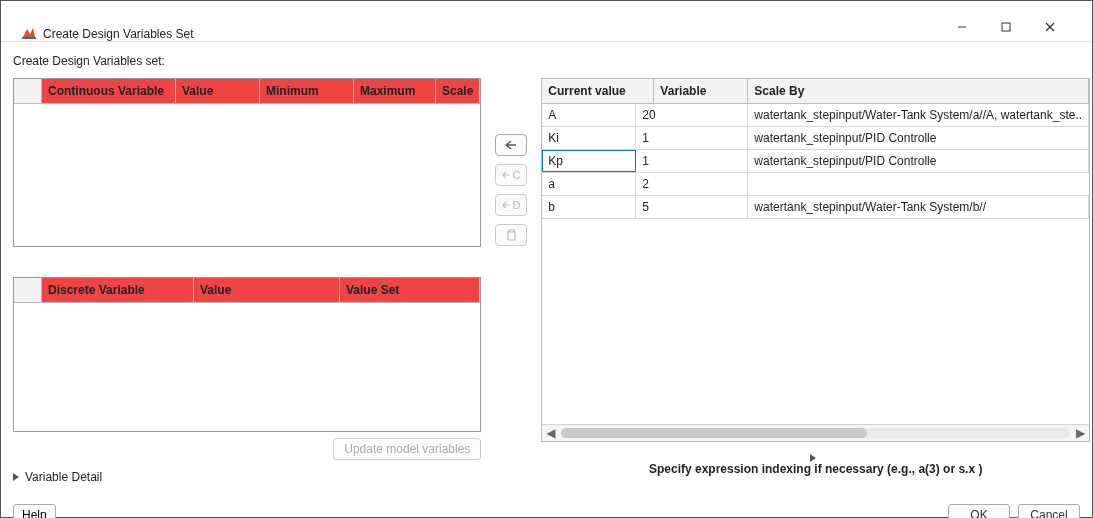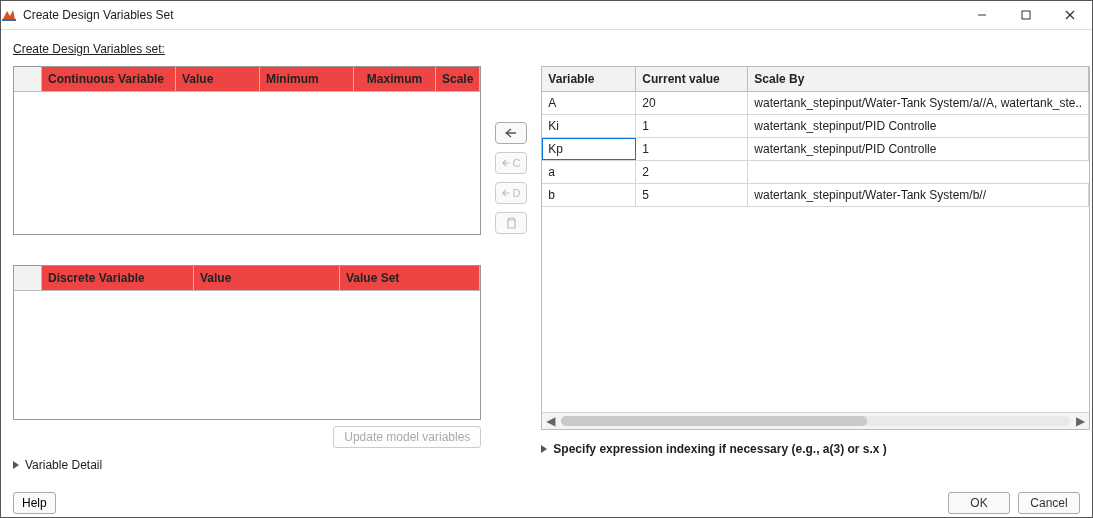--- a/index.html
+++ b/index.html
@@ -1,39 +1,39 @@
 <!DOCTYPE html>
 <html><head>
 <meta charset="utf-8">
 <style>
   * { box-sizing: border-box; font-family: Arial, Helvetica, sans-serif; }
   html, body { margin: 0; padding: 0; width: 1093px; height: 518px; background: #fff; color: #222; font-size: 12px; overflow: hidden; }
   .window { width: 1093px; height: 518px; border: 1px solid #555; display: flex; flex-direction: column; }
-  .titlebar { height: 30px; display: flex; align-items: center; padding: 0 0; border-bottom: 1px solid #ddd; }
+  .titlebar { height: 30px; display: flex; align-items: flex-end; padding: 0 20px; border-bottom: 1px solid #ddd; margin-top: 12px; }
   .titlebar-icon { width: 16px; height: 16px; margin-right: 6px; display: inline-flex; }
   .titlebar-title { flex: 1; font-size: 12px; }
   .winbtn { width: 44px; height: 28px; display: inline-flex; align-items: center; justify-content: center; color: #333; }
   .winbtn svg { width: 10px; height: 10px; }
   .content { flex: 1; padding: 12px 12px 10px 12px; display: flex; flex-direction: column; }
   .name-row { display: flex; align-items: center; margin-bottom: 10px; }
-  .name-label { margin-right: 10px; text-decoration: underline; }
+  .name-label { margin-right: 10px; }
   .name-input { width: 240px; height: 22px; border: 1px solid #888; padding: 0 6px; font-size: 12px; }
   .main { flex: 1; display: flex; gap: 14px; align-items: stretch; }
   .left-col { width: 490px; display: flex; flex-direction: column; }
   .mid-col { width: 40px; display: flex; flex-direction: column; align-items: center; padding-top: 56px; gap: 8px; }
   .right-col { flex: 1; display: flex; flex-direction: column; }
   .tbl { border: 1px solid #999; background: #fff; }
   .tbl-head { display: flex; background: #ef4444; }
   .tbl-head .th { border-right: 1px solid #bbb; border-bottom: 1px solid #bbb; padding: 5px 6px; font-weight: bold; font-size: 12px; }
   .tbl-head .handle { width: 28px; border-right: 1px solid #bbb; border-bottom: 1px solid #bbb; background: #f2f2f2; }
   .tbl-body { background: #fff; }
   .cont-tbl { margin-bottom: 30px; }
   .cont-body { height: 142px; }
   .disc-body { height: 128px; }
-  .cont-col1 { width: 134px; } .cont-col2 { width: 84px; } .cont-col3 { width: 94px; } .cont-col4 { width: 82px; text-align: center; } .cont-col5 { flex: 1; }
+  .cont-col1 { width: 134px; } .cont-col2 { width: 84px; } .cont-col3 { width: 94px; } .cont-col4 { width: 82px; } .cont-col5 { flex: 1; }
   .disc-col1 { width: 152px; } .disc-col2 { width: 146px; } .disc-col3 { flex: 1; }
   .update-row { display: flex; justify-content: flex-end; margin-top: 6px; }
   .btn { height: 22px; padding: 0 10px; border: 1px solid #aaa; border-radius: 3px; background: #fafafa; color: #333; font-size: 12px; display: inline-flex; align-items: center; }
   .btn[disabled] { color: #aaa; background: #fdfdfd; border-color: #ccc; }
   .expand-row { display: flex; align-items: center; margin-top: 10px; cursor: default; }
   .tri { display: inline-block; width: 0; height: 0; border-top: 4px solid transparent; border-bottom: 4px solid transparent; border-left: 6px solid #555; margin-right: 6px; }
   .mid-btn { width: 32px; height: 22px; border: 1px solid #aaa; border-radius: 4px; background: #fafafa; display: flex; align-items: center; justify-content: center; gap: 2px; color: #444; }
   .mid-btn[disabled] { color: #bbb; border-color: #ccc; }
   .mid-btn .lab { font-size: 11px; }
   .src-tbl { border: 1px solid #bbb; }
@@ -42,21 +42,21 @@
   .src-body { height: 320px; overflow: hidden; position: relative; }
   .src-row { display: flex; border-bottom: 1px solid #d5d5d5; }
   .src-row .td { border-right: 1px solid #d5d5d5; padding: 3px 6px; font-size: 12px; height: 22px; display: flex; align-items: center; white-space: nowrap; overflow: hidden; text-overflow: ellipsis; }
   .src-c1 { width: 94px; } .src-c2 { width: 112px; } .src-c3 { flex: 1; }
   .src-row.selected .td { background: #fff; }
   .src-row.selected .td.src-c1 { outline: 1.5px solid #0a74da; outline-offset: -1.5px; }
   .scroll-strip { display: flex; align-items: center; height: 17px; border-top: 1px solid #d5d5d5; background: #f4f4f4; }
   .scroll-strip .arrow { width: 17px; height: 17px; display: flex; align-items: center; justify-content: center; color: #666; }
   .scroll-strip .track { flex: 1; height: 10px; background: #e9e9e9; border-radius: 5px; margin: 0 2px; position: relative; }
   .scroll-strip .thumb { position: absolute; left: 0; width: 60%; top: 0; bottom: 0; background: #c9c9c9; border-radius: 5px; }
-  .expand-row.bold { font-weight: bold; }
+  .expand-row.bold { font-weight: bold; flex-direction: column; }
   .footer { display: flex; align-items: center; padding: 10px 12px 8px 12px; }
   .footer .spacer { flex: 1; }
   .footer .btn { min-width: 62px; justify-content: center; margin-left: 8px; }
   .help-btn { height: 22px; padding: 0 8px; border: 1px solid #aaa; border-radius: 3px; background: #fafafa; font-size: 12px; display: inline-flex; align-items: center; }
 </style>
 </head>
 <body>
 
 <div class="window">
   <div class="titlebar">
@@ -145,22 +145,22 @@
         <button class="mid-btn" disabled="">
           <svg width="11" height="12" viewBox="0 0 11 12">
               <path d="M1 3 H10 M3 3 V1 H8 V3 M2 3 V11 H9 V3" fill="none" stroke="#bbb" stroke-width="1.2"></path>
             </svg>
         </button>
       </div>
 
       <div class="right-col">
         <div class="src-tbl">
           <div class="src-head">
+            <div class="th src-c2">Current value</div>
             <div class="th src-c1">Variable</div>
-            <div class="th src-c2">Current value</div>
             <div class="th src-c3">Scale By</div>
           </div>
           <div class="src-body" id="src-body">
               <div class="src-row">
                 <div class="td src-c1">A</div>
                 <div class="td src-c2">20</div>
                 <div class="td src-c3">watertank_stepinput/Water-Tank System/a//A, watertank_ste..</div>
               </div>
               <div class="src-row">
                 <div class="td src-c1">Ki</div>

